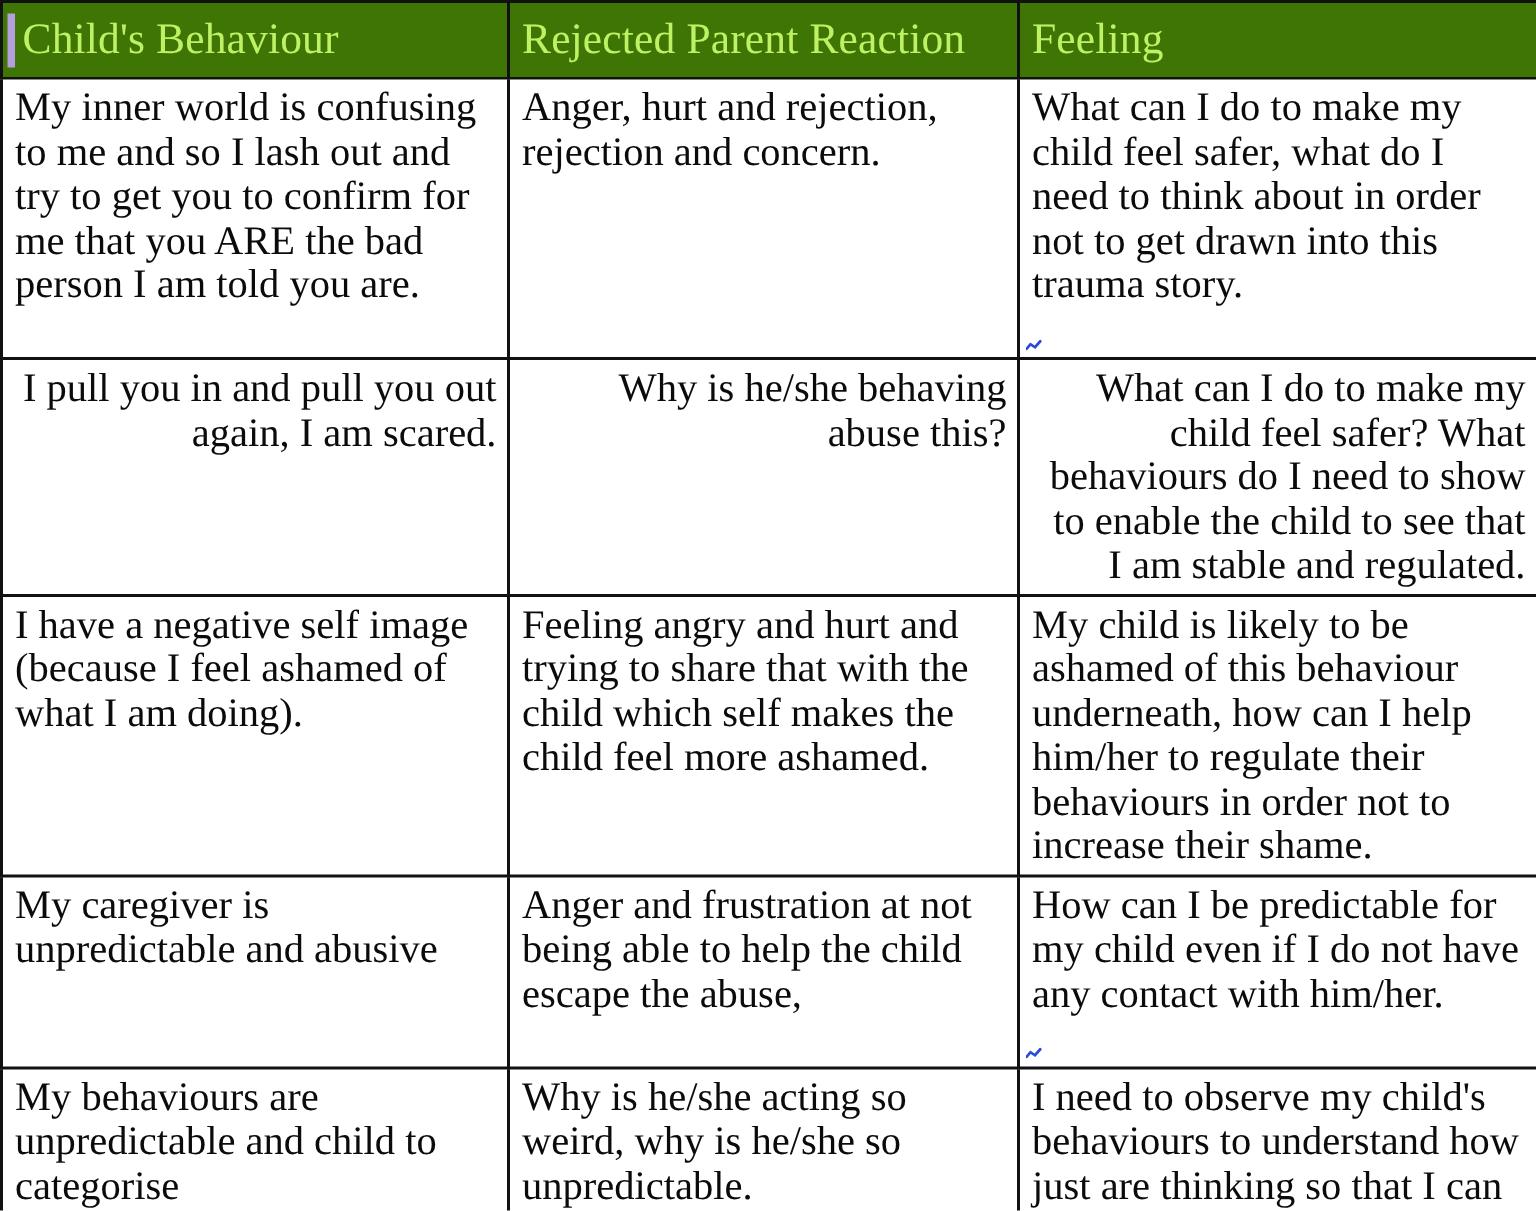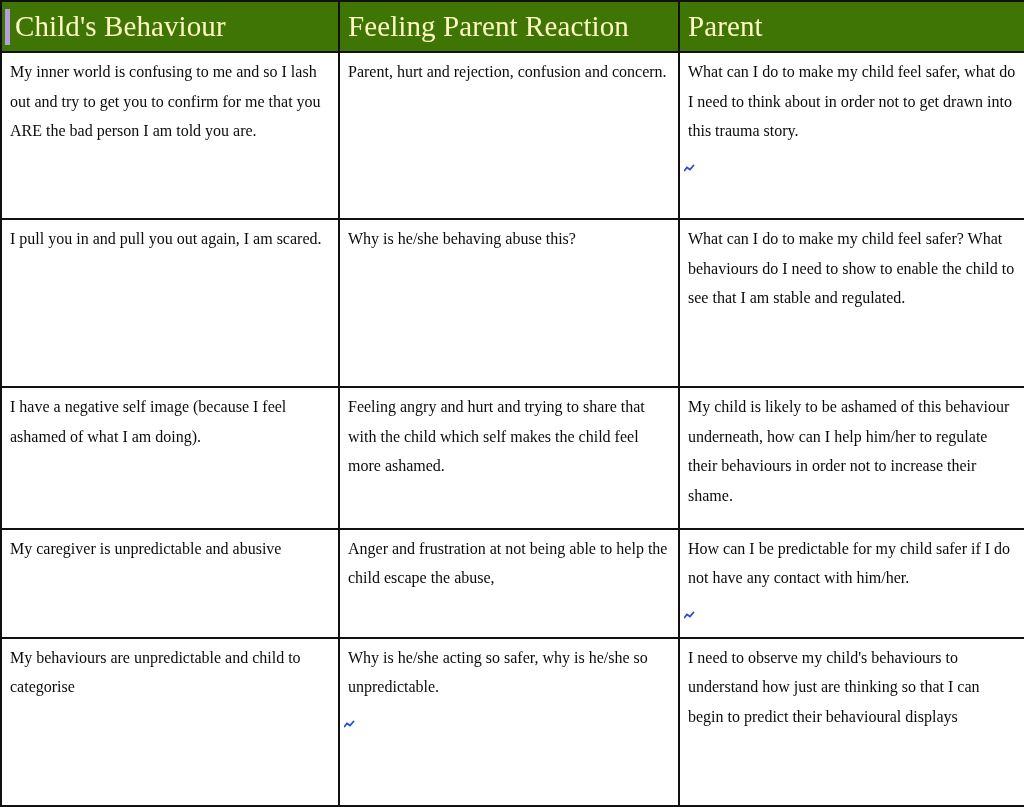--- a/index.html
+++ b/index.html
@@ -40,21 +40,21 @@
   }
 
   
   col.col-a { width: 338px; }
   col.col-b { width: 340px; }
   col.col-c { width: 346px; }
 
   
   thead th {
     background: #3f7505;
-    color: #fef9c3;
+    color: #bef264;
     font-weight: normal;
     text-align: left;
     height: 47px;
     padding: 1px 7px 2px 8px;
     vertical-align: top;
     border-color: #111111;
     position: relative;
     margin-left: 16px;
   }
   .header-text {
@@ -73,21 +73,21 @@
     vertical-align: top;
     margin: 4px 0 0 0;
     position: absolute;
     left: 3px;
     top: 3px;
   }
   th.with-caret .header-text { margin-left: 5px; }
 
   
   tbody td {
-    font-size: 16px;
+    font-size: 27px;
     line-height: 29.5px;
     color: #0b0b0b;
   }
   tbody td .cell-text {
     display: block;
     position: relative;
   }
 
   
   .squiggle {
@@ -96,21 +96,21 @@
     height: 9px;
     margin-left: -4px;
     position: relative;
     top: 6px;
     vertical-align: baseline;
   }
   .squiggle svg { display: block; }
 
   
   tr.row-1 td { height: 156px; }
-  tr.row-2 td { height: 157px; }
+  tr.row-2 td { height: 157px; text-align: right; }
   tr.row-3 td { height: 132px; }
   tr.row-4 td { height: 102px; border-radius: 13px; }
   tr.row-5 td { height: 157px; }
 
   
   table.reframe-table { border: 2px solid #111111; }
 </style>
 </head>
 <body>
 
@@ -122,36 +122,36 @@
       <col class="col-c">
     </colgroup>
 
     <thead>
       <tr>
         <th class="with-caret">
           <span class="caret"></span>
           <span class="header-text">Child's Behaviour</span>
         </th>
         <th>
-          <span class="header-text">Feeling Parent Reaction</span>
+          <span class="header-text">Rejected Parent Reaction</span>
         </th>
         <th>
-          <span class="header-text">Parent</span>
+          <span class="header-text">Feeling</span>
         </th>
       </tr>
     </thead>
 
     <tbody>
 
       <tr class="row-1">
         <td>
           <span class="cell-text">My inner world is confusing to me and so I lash out and try to get you to confirm for me that you ARE the bad person I am told you are.</span>
         </td>
         <td>
-          <span class="cell-text">Parent, hurt and rejection, confusion and concern.</span>
+          <span class="cell-text">Anger, hurt and rejection, rejection and concern.</span>
         </td>
         <td>
           <span class="cell-text">What can I do to make my child feel safer, what do I need to think about in order not to get drawn into this trauma story.</span><span class="squiggle"><svg width="13" height="9" viewBox="0 0 13 9">
                 <path d="M0.5 7.5 L3 4.5 L6 6.5 L9.5 2.5" stroke="#2a4bd7" stroke-width="1.8" fill="none" stroke-linecap="round"></path>
               </svg></span>
         </td>
       </tr>
 
       <tr class="row-2">
         <td>
@@ -178,32 +178,32 @@
       </tr>
 
       <tr class="row-4">
         <td>
           <span class="cell-text">My caregiver is unpredictable and abusive</span>
         </td>
         <td>
           <span class="cell-text">Anger and frustration at not being able to help the child escape the abuse,</span>
         </td>
         <td>
-          <span class="cell-text">How can I be predictable for my child safer if I do not have any contact with him/her.</span><span class="squiggle"><svg width="13" height="9" viewBox="0 0 13 9">
+          <span class="cell-text">How can I be predictable for my child even if I do not have any contact with him/her.</span><span class="squiggle"><svg width="13" height="9" viewBox="0 0 13 9">
                 <path d="M0.5 7.5 L3 4.5 L6 6.5 L9.5 2.5" stroke="#2a4bd7" stroke-width="1.8" fill="none" stroke-linecap="round"></path>
               </svg></span>
         </td>
       </tr>
 
       <tr class="row-5">
         <td>
           <span class="cell-text">My behaviours are unpredictable and child to categorise</span>
         </td>
         <td>
-          <span class="cell-text">Why is he/she acting so safer, why is he/she so unpredictable.</span><span class="squiggle"><svg width="13" height="9" viewBox="0 0 13 9">
+          <span class="cell-text">Why is he/she acting so weird, why is he/she so unpredictable.</span><span class="squiggle"><svg width="13" height="9" viewBox="0 0 13 9">
                 <path d="M0.5 7.5 L3 4.5 L6 6.5 L9.5 2.5" stroke="#2a4bd7" stroke-width="1.8" fill="none" stroke-linecap="round"></path>
               </svg></span>
         </td>
         <td>
           <span class="cell-text">I need to observe my child's behaviours to understand how just are thinking so that I can begin to predict their behavioural displays</span>
         </td>
       </tr>
 
     </tbody>
   </table>

